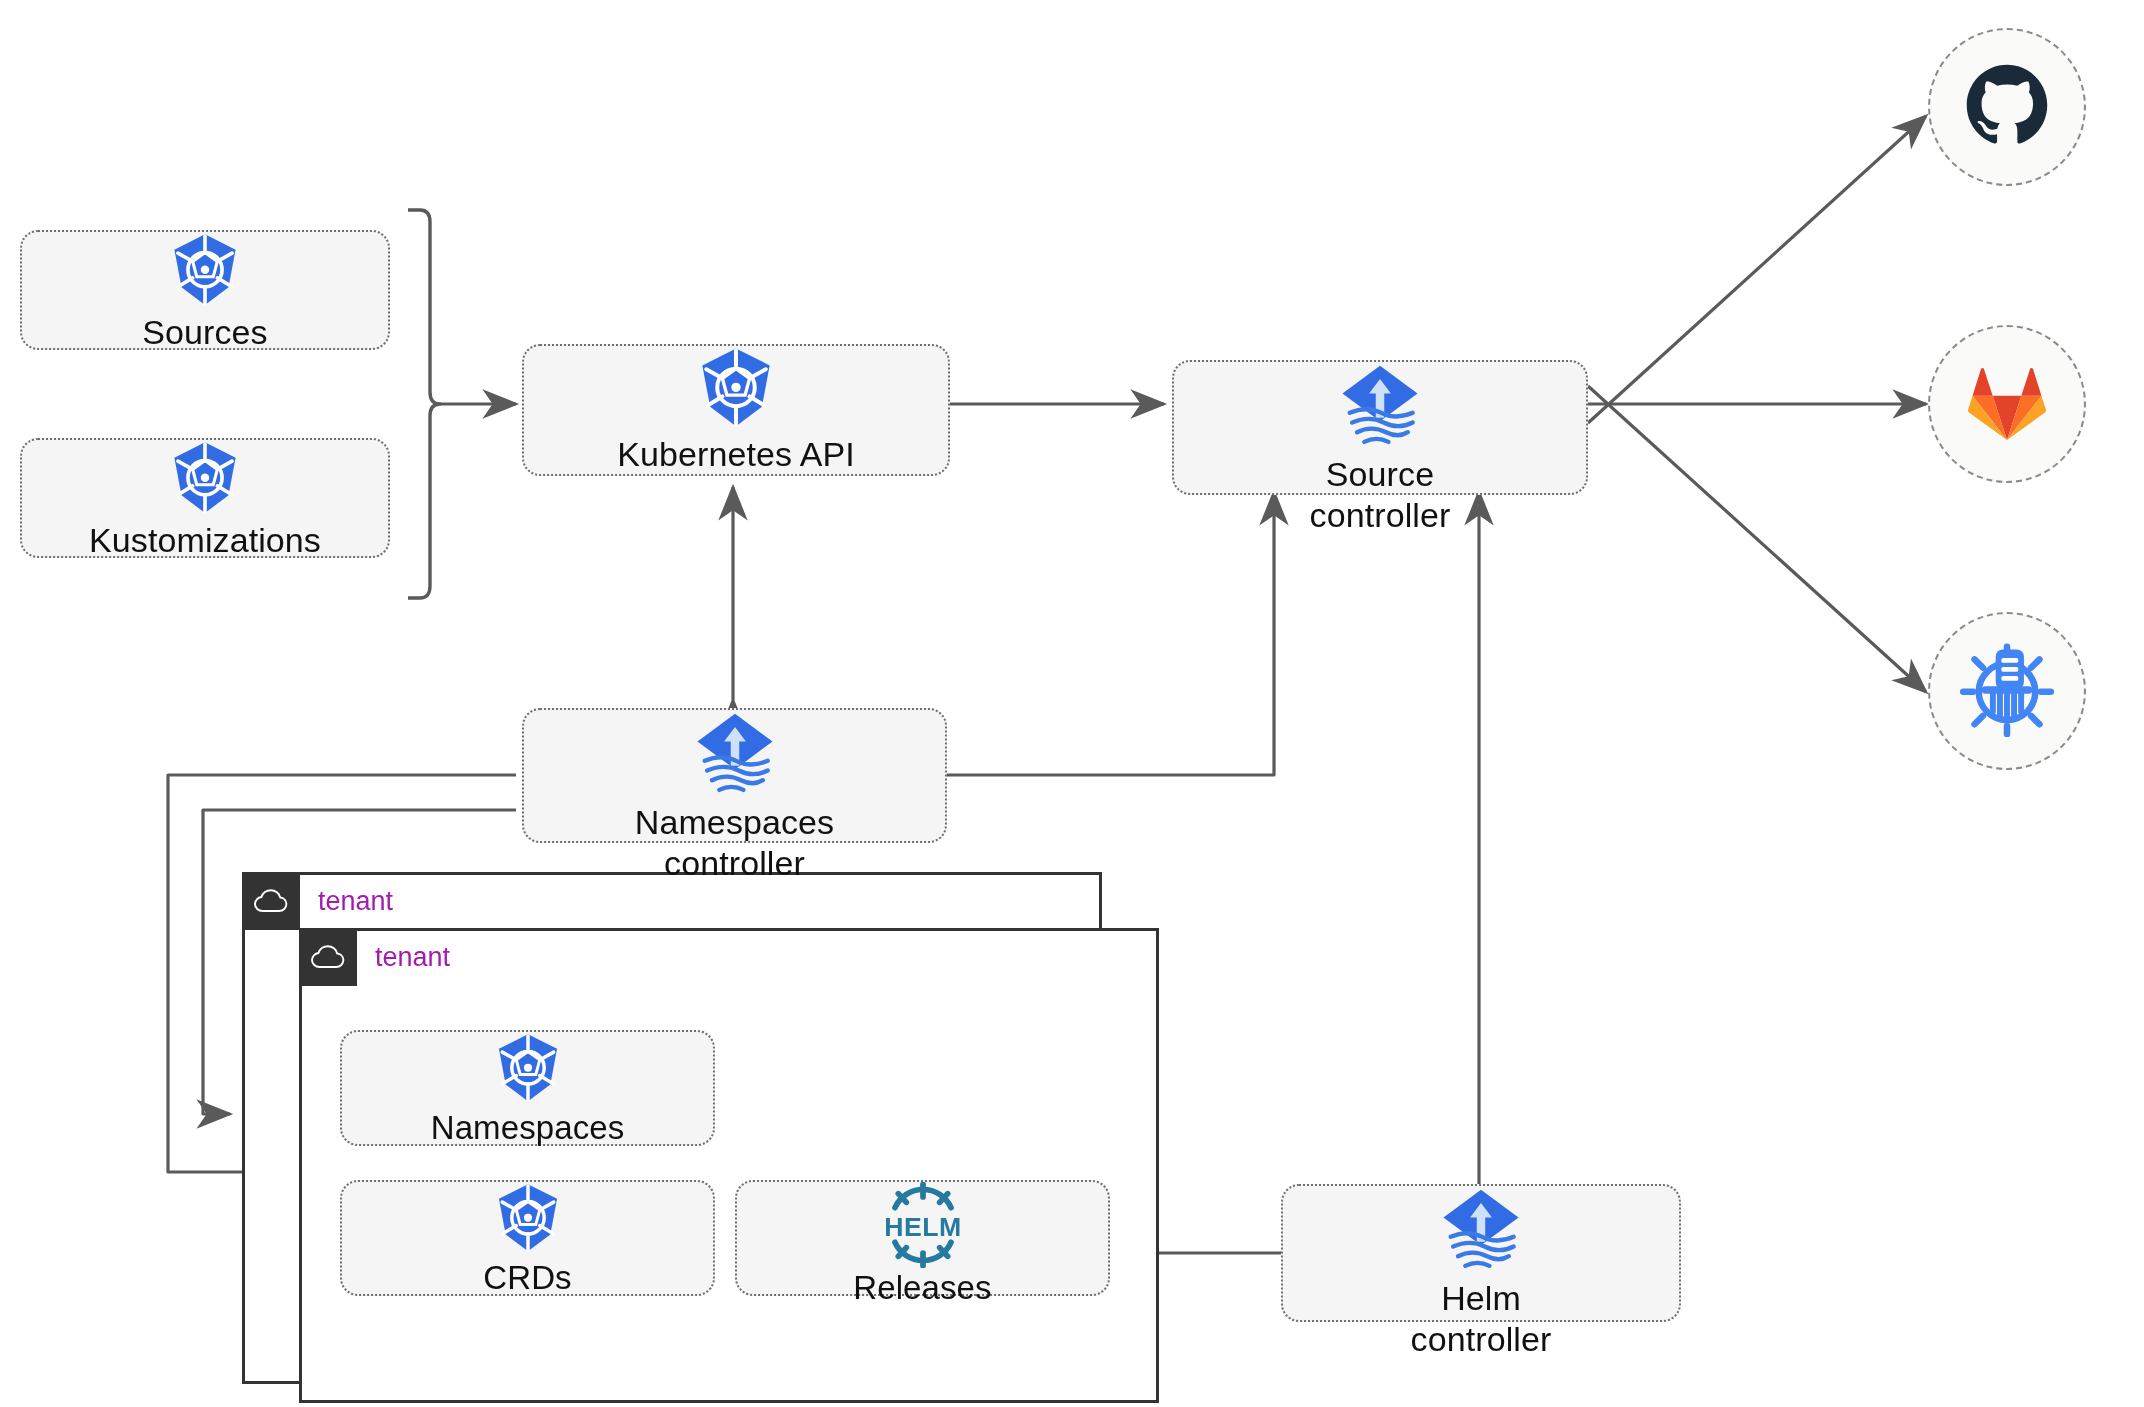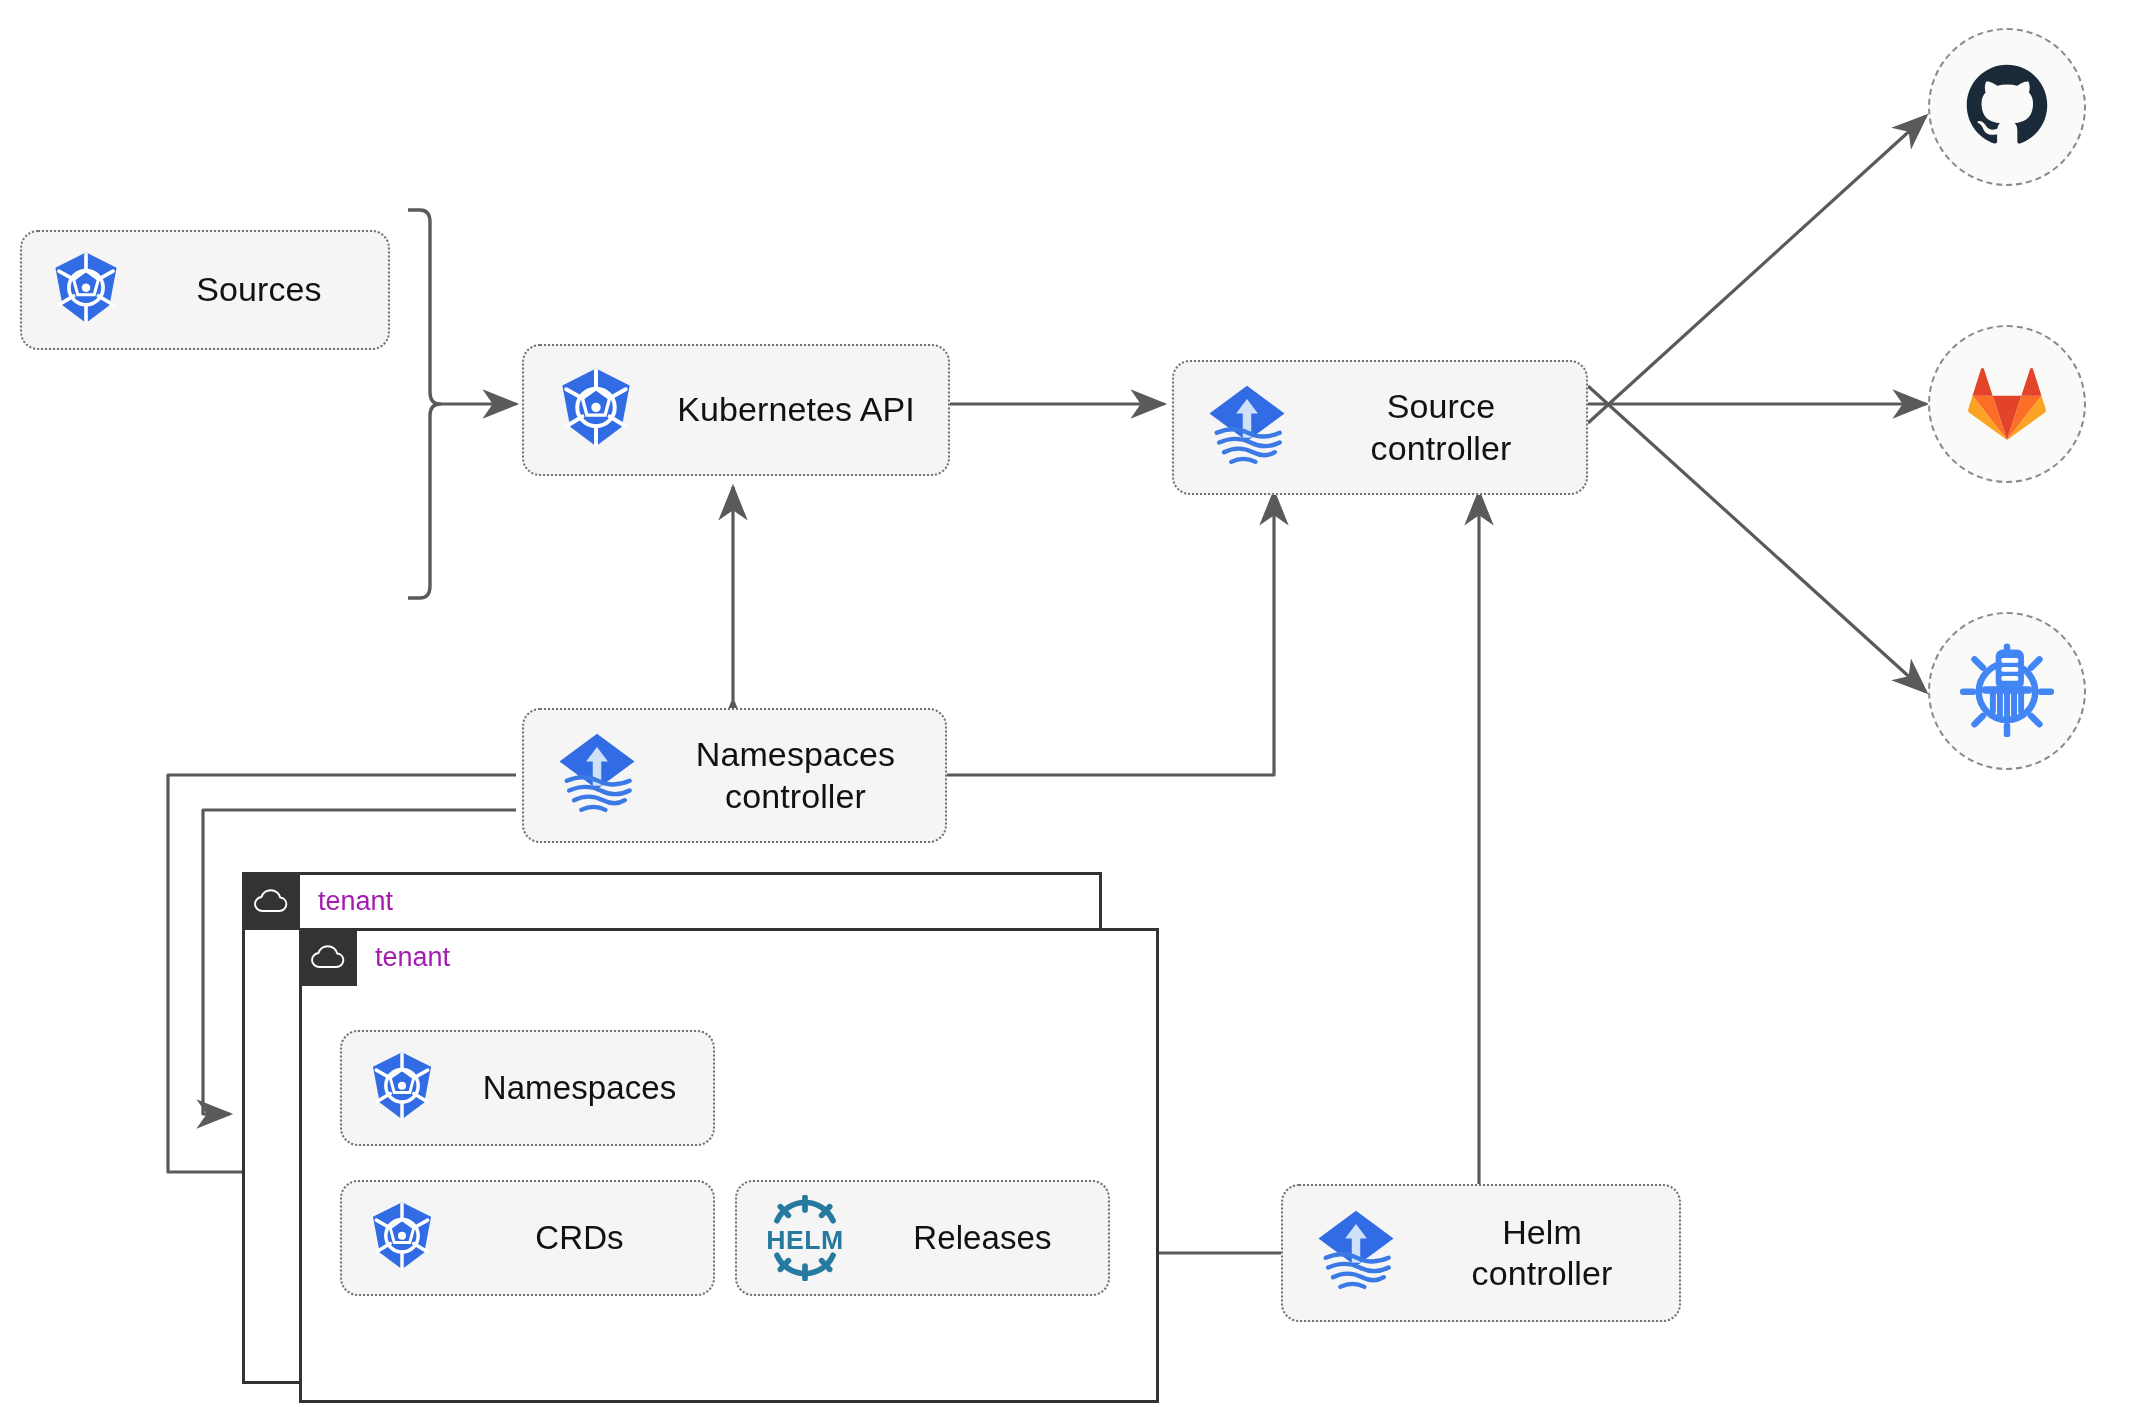--- a/index.html
+++ b/index.html
@@ -30,20 +30,21 @@
   
   .node {
     position: absolute;
     box-sizing: border-box;
     background: #f5f5f5;
     border: 2px dotted #6f6f6f;
     border-radius: 18px;
     display: flex;
     align-items: center;
     z-index: 3;
+    flex-direction: column;
   }
   .node .ico {
     flex: 0 0 auto;
     display: flex;
     align-items: center;
     justify-content: center;
   }
   .node .lbl {
     flex: 1 1 auto;
     text-align: center;
@@ -150,20 +151,39 @@
           <path d="M9 46.5 L21.5 39"></path>
             <path d="M42.5 25 L55 18"></path>
           <path d="M32 17.5 L21.5 25 L25 38 L39 38 L42.5 25 Z" stroke-width="2.6"></path>
         </g>
         <circle cx="32" cy="32" r="3.6" fill="#ffffff"></circle>
       </svg>
     </span>
     <span class="lbl">Sources</span>
   </div>
 
+  <div class="node" style="left:20px; top:438px; width:370px; height:120px; padding:0 10px;">
+    <span class="ico" style="width:108px;">
+      <svg width="76" height="80" viewBox="0 0 64 68">
+        <path d="M32 2 L58 15 L52 47 L32 62 L12 47 L6 15 Z" fill="#326ce5"></path>
+        <g fill="none" stroke="#ffffff" stroke-width="3.1" stroke-linecap="round">
+          <circle cx="32" cy="32" r="14.5"></circle>
+          <path d="M32 3.5 L32 17.5"></path>
+            <path d="M32 46.5 L32 61"></path>
+          <path d="M9 18 L21.5 25"></path>
+            <path d="M42.5 39 L55 46.5"></path>
+          <path d="M9 46.5 L21.5 39"></path>
+            <path d="M42.5 25 L55 18"></path>
+          <path d="M32 17.5 L21.5 25 L25 38 L39 38 L42.5 25 Z" stroke-width="2.6"></path>
+        </g>
+        <circle cx="32" cy="32" r="3.6" fill="#ffffff"></circle>
+      </svg>
+    </span>
+    <span class="lbl">Kustomizations</span>
+  </div>
 
   <div class="node" style="left:522px; top:344px; width:428px; height:132px; padding:0 12px;">
     <span class="ico" style="width:120px;">
       <svg width="84" height="88" viewBox="0 0 64 68">
         <path d="M32 2 L58 15 L52 47 L32 62 L12 47 L6 15 Z" fill="#326ce5"></path>
         <g fill="none" stroke="#ffffff" stroke-width="3.1" stroke-linecap="round">
           <circle cx="32" cy="32" r="14.5"></circle>
           <path d="M32 3.5 L32 17.5"></path>
             <path d="M32 46.5 L32 61"></path>
           <path d="M9 18 L21.5 25"></path>

